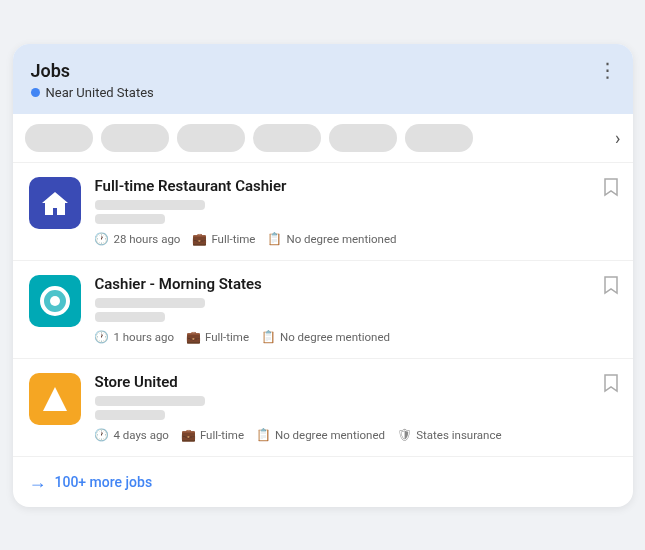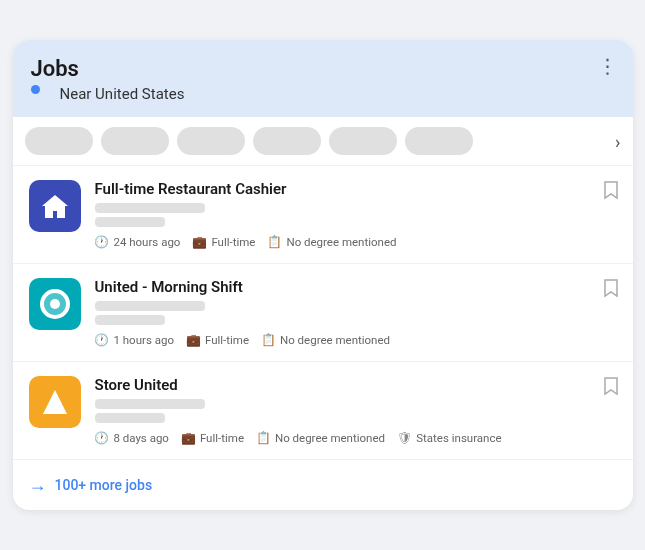--- a/index.html
+++ b/index.html
@@ -19,29 +19,30 @@
       width: 620px;
       overflow: hidden;
       box-shadow: 0 2px 8px rgba(0,0,0,0.08);
     }
     .header {
       background: #dde8f8;
       padding: 16px 18px 14px 18px;
       position: relative;
     }
     .header-title {
-      font-size: 22px;
+      font-size: 18px;
       font-weight: 600;
       color: #1a1a1a;
       margin-bottom: 4px;
     }
     .header-location {
       display: flex;
-      gap: 20px;
-      font-size: 15px;
+      align-items: center;
+      gap: 6px;
+      font-size: 13px;
       color: #333;
     }
     .location-dot {
       width: 9px;
       height: 9px;
       border-radius: 50%;
       background: #4285f4;
       flex-shrink: 0;
     }
     .header-more {
@@ -212,21 +213,21 @@
           <polygon points="15,4 2,15 5,15 5,27 13,27 13,20 17,20 17,27 25,27 25,15 28,15"></polygon>
         </svg>
       </div>
       <div class="job-info">
         <div class="job-title">Full-time Restaurant Cashier</div>
         <div class="skeleton skeleton-line1"></div>
         <div class="skeleton skeleton-line2"></div>
         <div class="job-meta">
           <div class="meta-item">
             <span class="meta-icon">🕐</span>
-            <span>24 hours ago</span>
+            <span>28 hours ago</span>
           </div>
           <div class="meta-item">
             <span class="meta-icon">💼</span>
             <span>Full-time</span>
           </div>
           <div class="meta-item">
             <span class="meta-icon">📋</span>
             <span>No degree mentioned</span>
           </div>
         </div>
@@ -240,21 +241,21 @@
 
     <div class="job-item">
       <div class="job-logo teal">
         <svg class="teal-icon" viewBox="0 0 32 32">
           <circle cx="16" cy="16" r="13" fill="white" opacity="0.3"></circle>
           <circle cx="16" cy="16" r="13" fill="none" stroke="white" stroke-width="4"></circle>
           <circle cx="16" cy="16" r="5" fill="white"></circle>
         </svg>
       </div>
       <div class="job-info">
-        <div class="job-title">United - Morning Shift</div>
+        <div class="job-title">Cashier - Morning States</div>
         <div class="skeleton skeleton-line1"></div>
         <div class="skeleton skeleton-line2"></div>
         <div class="job-meta">
           <div class="meta-item">
             <span class="meta-icon">🕐</span>
             <span>1 hours ago</span>
           </div>
           <div class="meta-item">
             <span class="meta-icon">💼</span>
             <span>Full-time</span>
@@ -278,21 +279,21 @@
           <polygon points="14,2 2,26 26,26"></polygon>
         </svg>
       </div>
       <div class="job-info">
         <div class="job-title">Store United</div>
         <div class="skeleton skeleton-line1"></div>
         <div class="skeleton skeleton-line2"></div>
         <div class="job-meta">
           <div class="meta-item">
             <span class="meta-icon">🕐</span>
-            <span>8 days ago</span>
+            <span>4 days ago</span>
           </div>
           <div class="meta-item">
             <span class="meta-icon">💼</span>
             <span>Full-time</span>
           </div>
           <div class="meta-item">
             <span class="meta-icon">📋</span>
             <span>No degree mentioned</span>
           </div>
           <div class="meta-item">

